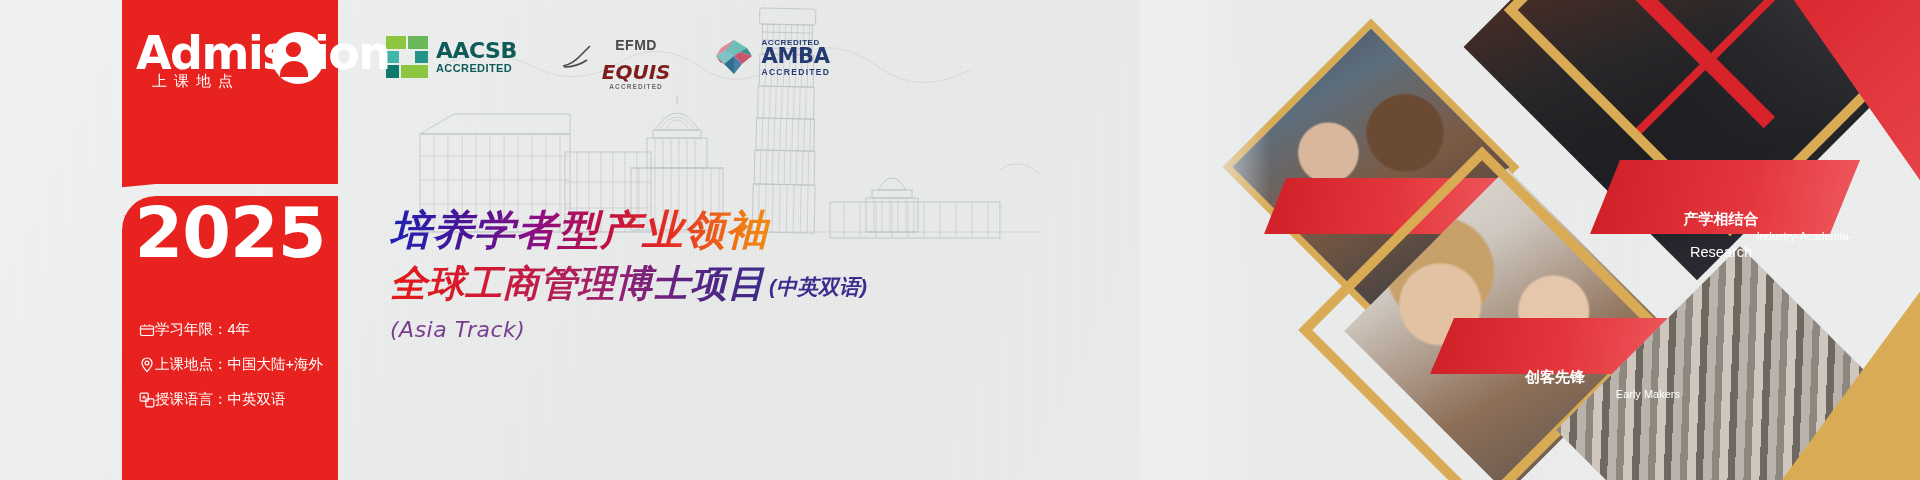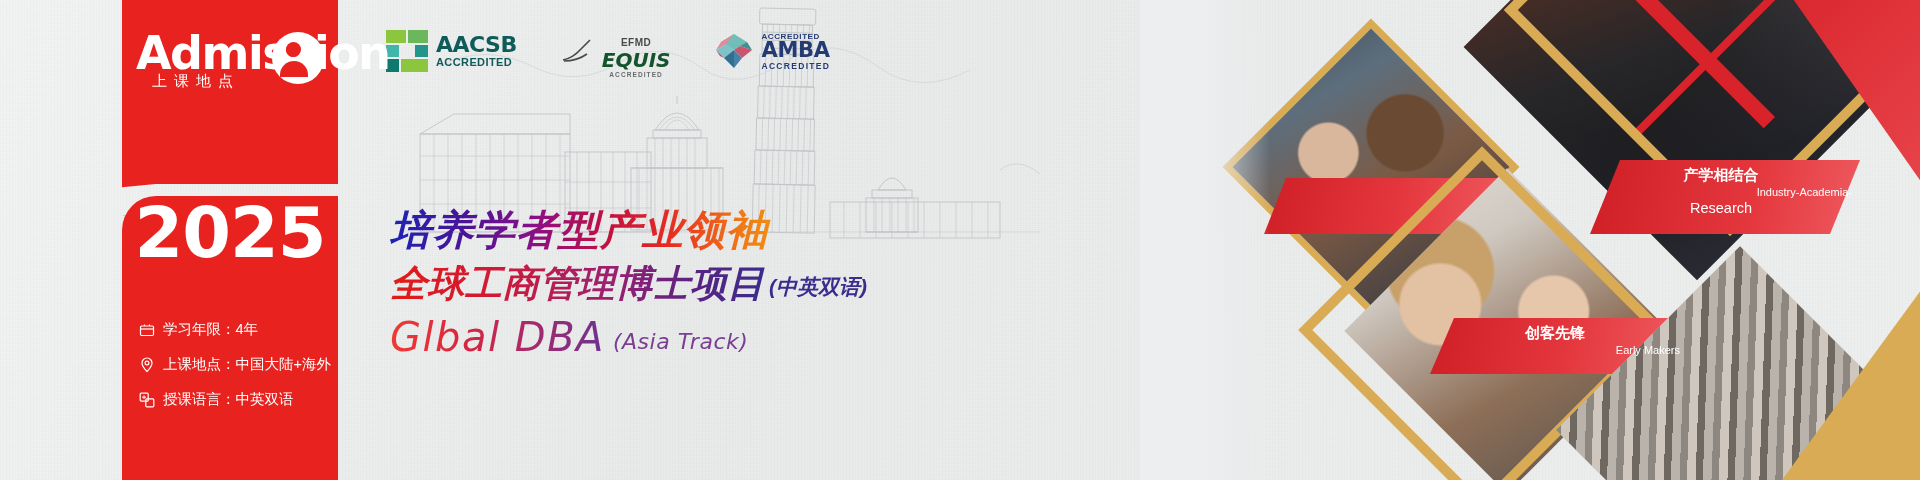--- a/index.html
+++ b/index.html
@@ -31,21 +31,21 @@
   .adm-circle{position:absolute;left:150px;top:8px;width:52px;height:52px;border-radius:50%;background:#fff;}
   .adm-circle:after{content:"";position:absolute;left:14px;top:11px;width:14px;height:14px;border-radius:50%;background:#e8231f;
     box-shadow:0 18px 0 -2px #e8231f;}
   .adm-circle .head{position:absolute;left:14px;top:10px;width:15px;height:15px;border-radius:50%;background:#e8231f;}
   .adm-circle .body{position:absolute;left:8px;top:29px;width:28px;height:16px;border-radius:14px 14px 0 0;background:#e8231f;}
 
   .year{position:absolute;left:0;top:198px;width:216px;text-align:center;color:#fff;font-size:70px;font-weight:800;letter-spacing:-1px;
     font-family:"DejaVu Sans","Liberation Sans",sans-serif;line-height:1;}
 
   .info-list{position:absolute;left:16px;top:320px;width:200px;}
-  .info-row{display:flex;align-items:center;gap:8px;margin-bottom:16px;color:#fff;font-size:14.5px;white-space:nowrap;}
+  .info-row{display:flex;align-items:center;margin-bottom:16px;color:#fff;font-size:14.5px;white-space:nowrap;}
   .info-ico{width:17px;height:17px;flex:0 0 17px;display:flex;align-items:center;justify-content:center;}
   .info-ico svg{display:block;}
 
   
   .skyline{position:absolute;left:400px;top:0px;width:640px;height:250px;opacity:.5;}
 
   
   .head-block{position:absolute;left:390px;top:208px;font-style:italic;}
   .h-line1{font-size:41px;font-weight:800;letter-spacing:1px;line-height:1.12;
     background:linear-gradient(90deg,#1d22b5 0%,#4a1596 16%,#8a0f86 30%,#c3113f 46%,#e62a22 58%,#f07a15 74%,#f5a60d 88%,#f6c40a 100%);
@@ -66,38 +66,38 @@
     font-family:"DejaVu Sans","Liberation Sans",sans-serif;}
 
   
   .accred{position:absolute;left:385px;top:24px;display:flex;align-items:center;gap:44px;}
   .acc-item{display:flex;align-items:center;gap:7px;}
   .aacsb-txt{line-height:1;}
   .aacsb-txt .t1{font-size:22px;font-weight:800;color:#0e5b5a;letter-spacing:-.5px;display:block;
     font-family:"DejaVu Sans","Liberation Sans",sans-serif;}
   .aacsb-txt .t2{font-size:11px;font-weight:700;color:#0e5b5a;letter-spacing:.4px;display:block;margin-top:1px;}
   .equis-txt{line-height:1;text-align:center;}
-  .equis-txt .e0{font-size:10px;font-weight:700;color:#4a4a4a;letter-spacing:.5px;display:block;margin-top:14px;}
-  .equis-txt .e1{font-size:20px;font-weight:800;font-style:italic;color:#14532d;display:block;margin-top:2px;
+  .equis-txt .e0{font-size:14px;font-weight:700;color:#4a4a4a;letter-spacing:.5px;display:block;margin-top:14px;}
+  .equis-txt .e1{font-size:20px;font-weight:800;font-style:italic;color:#7f1d1d;display:block;margin-top:10px;
     font-family:"DejaVu Sans","Liberation Sans",sans-serif;}
   .equis-txt .e2{font-size:6.5px;font-weight:700;color:#6b6b6b;letter-spacing:1.1px;display:block;margin-top:2px;}
   .amba-txt{line-height:1;}
   .amba-txt .a0{font-size:8px;font-weight:700;color:#243a72;letter-spacing:.6px;display:block;}
   .amba-txt .a1{font-size:21px;font-weight:700;color:#243a72;letter-spacing:-.3px;display:block;margin-top:-1px;
     font-family:"DejaVu Sans","Liberation Sans",sans-serif;}
   .amba-txt .a2{font-size:8.5px;font-weight:700;color:#243a72;letter-spacing:1.3px;display:block;margin-top:1px;}
 
   
   .collage{position:absolute;right:0;top:0;width:780px;height:480px;overflow:hidden;}
   .dia{position:absolute;transform:rotate(45deg);overflow:hidden;}
   .dia .ph{position:absolute;inset:0;transform:rotate(-45deg) scale(1.45);}
   .gold{position:absolute;transform:rotate(45deg);background:transparent;border:10px solid #d9ab55;}
 
   .badge{position:absolute;color:#fff;text-align:center;z-index:9;}
-  .badge .cn{font-size:15px;font-weight:600;line-height:1.3;display:block;}
+  .badge .cn{font-size:15px;font-weight:600;line-height:1.3;display:block;margin-top:44px;}
   .badge .en{font-size:11px;font-weight:500;line-height:1.3;display:block;text-align:right;}
   .badge .en2{font-size:14.5px;font-weight:500;line-height:1.3;display:block;}
 </style>
 </head>
 <body>
 
 <div class="banner">
   <div class="texture"></div>
 
   <svg class="skyline" viewBox="0 0 640 250" fill="none" stroke="#9aa0a6" stroke-width="0.9">
@@ -240,21 +240,20 @@
     </div>
   </div>
 
   <div class="head-block">
     <div class="h-line1">培养学者型产业领袖</div>
     <div class="h-line2">
       <span class="main">全球工商管理博士项目</span>
       <span class="paren">(中英双语)</span>
     </div>
     <div class="h-line3">
-      <span class="en">Glbal DBA</span>
       <span class="sub">(Asia Track)</span>
     </div>
   </div>
 
   <div class="left-panel">
     <div class="lp-top"></div>
     <div class="lp-notch"></div>
     <div class="lp-notch2"></div>
     <div class="lp-bot"></div>
 

